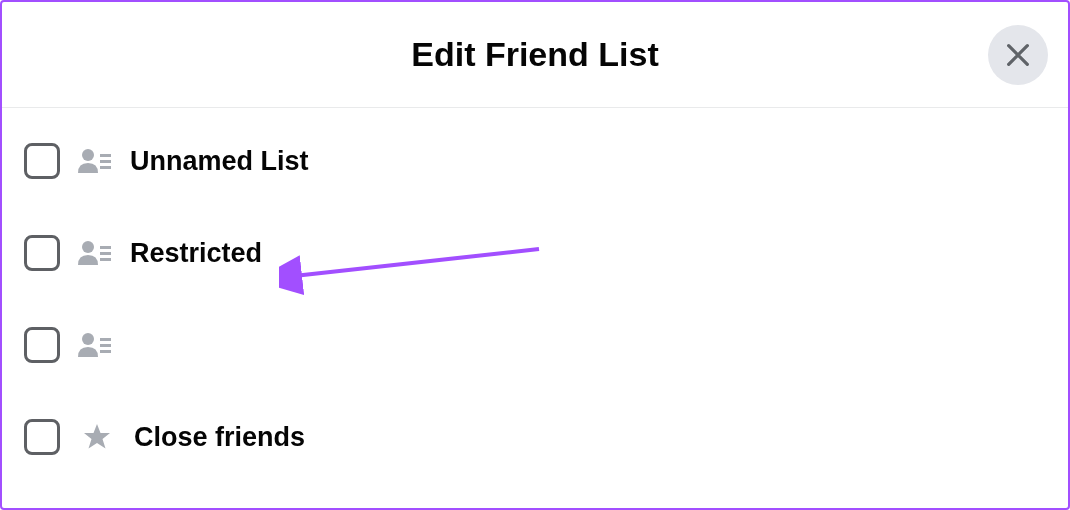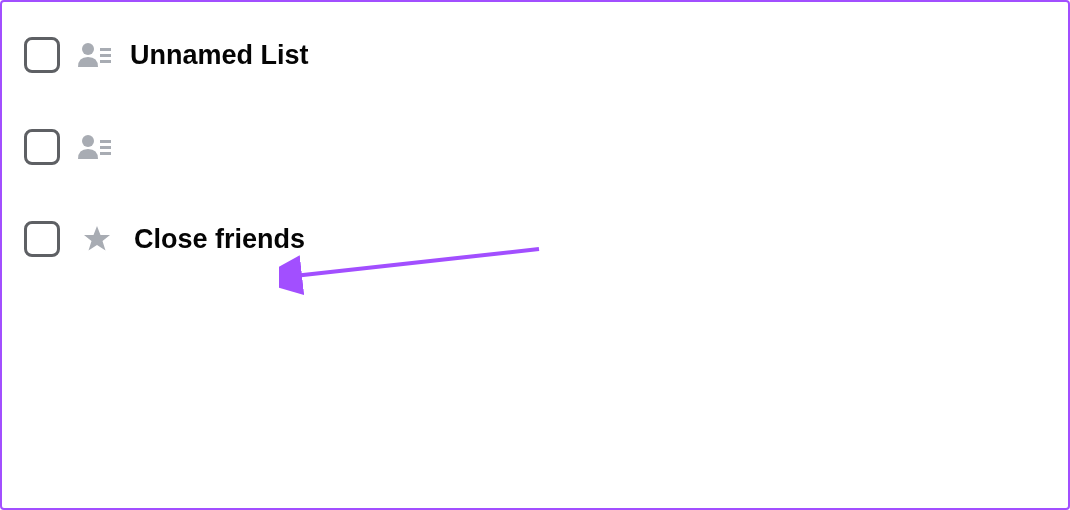--- a/index.html
+++ b/index.html
@@ -95,37 +95,58 @@
       position: absolute;
       left: 277px;
       top: 244px;
       pointer-events: none;
     }
   </style>
 </head>
 <body>
 
 <div class="dialog">
+  <div class="header">
+    <h1 class="title">Edit Friend List</h1>
+    <button class="close-btn">
+      <svg viewBox="0 0 24 24">
+        <path d="M4 4 L20 20 M20 4 L4 20" stroke="#5f6368" stroke-width="2.8" stroke-linecap="round" fill="none"></path>
+      </svg>
+    </button>
+  </div>
 
   <div class="list-container">
 
     <div class="list-item">
       <div class="checkbox"></div>
       <span class="item-icon">
         <svg viewBox="0 0 34 28" width="34" height="28">
           <circle cx="10" cy="8" r="6" fill="#a8acb3"></circle>
           <path d="M0 26 Q0 16 10 16 Q20 16 20 26 Z" fill="#a8acb3"></path>
           <rect x="22" y="7" width="11" height="3" fill="#a8acb3"></rect>
           <rect x="22" y="13" width="11" height="3" fill="#a8acb3"></rect>
           <rect x="22" y="19" width="11" height="3" fill="#a8acb3"></rect>
         </svg>
       </span>
       <span class="item-label">Unnamed List</span>
     </div>
 
+    <div class="list-item">
+      <div class="checkbox"></div>
+      <span class="item-icon">
+        <svg viewBox="0 0 34 28" width="34" height="28">
+          <circle cx="10" cy="8" r="6" fill="#a8acb3"></circle>
+          <path d="M0 26 Q0 16 10 16 Q20 16 20 26 Z" fill="#a8acb3"></path>
+          <rect x="22" y="7" width="11" height="3" fill="#a8acb3"></rect>
+          <rect x="22" y="13" width="11" height="3" fill="#a8acb3"></rect>
+          <rect x="22" y="19" width="11" height="3" fill="#a8acb3"></rect>
+        </svg>
+      </span>
+      <span class="item-label">Restricted</span>
+    </div>
 
     <div class="list-item">
       <div class="checkbox"></div>
       <span class="item-icon">
         <svg viewBox="0 0 34 28" width="34" height="28">
           <circle cx="10" cy="8" r="6" fill="#a8acb3"></circle>
           <path d="M0 26 Q0 16 10 16 Q20 16 20 26 Z" fill="#a8acb3"></path>
           <rect x="22" y="7" width="11" height="3" fill="#a8acb3"></rect>
           <rect x="22" y="13" width="11" height="3" fill="#a8acb3"></rect>
           <rect x="22" y="19" width="11" height="3" fill="#a8acb3"></rect>

